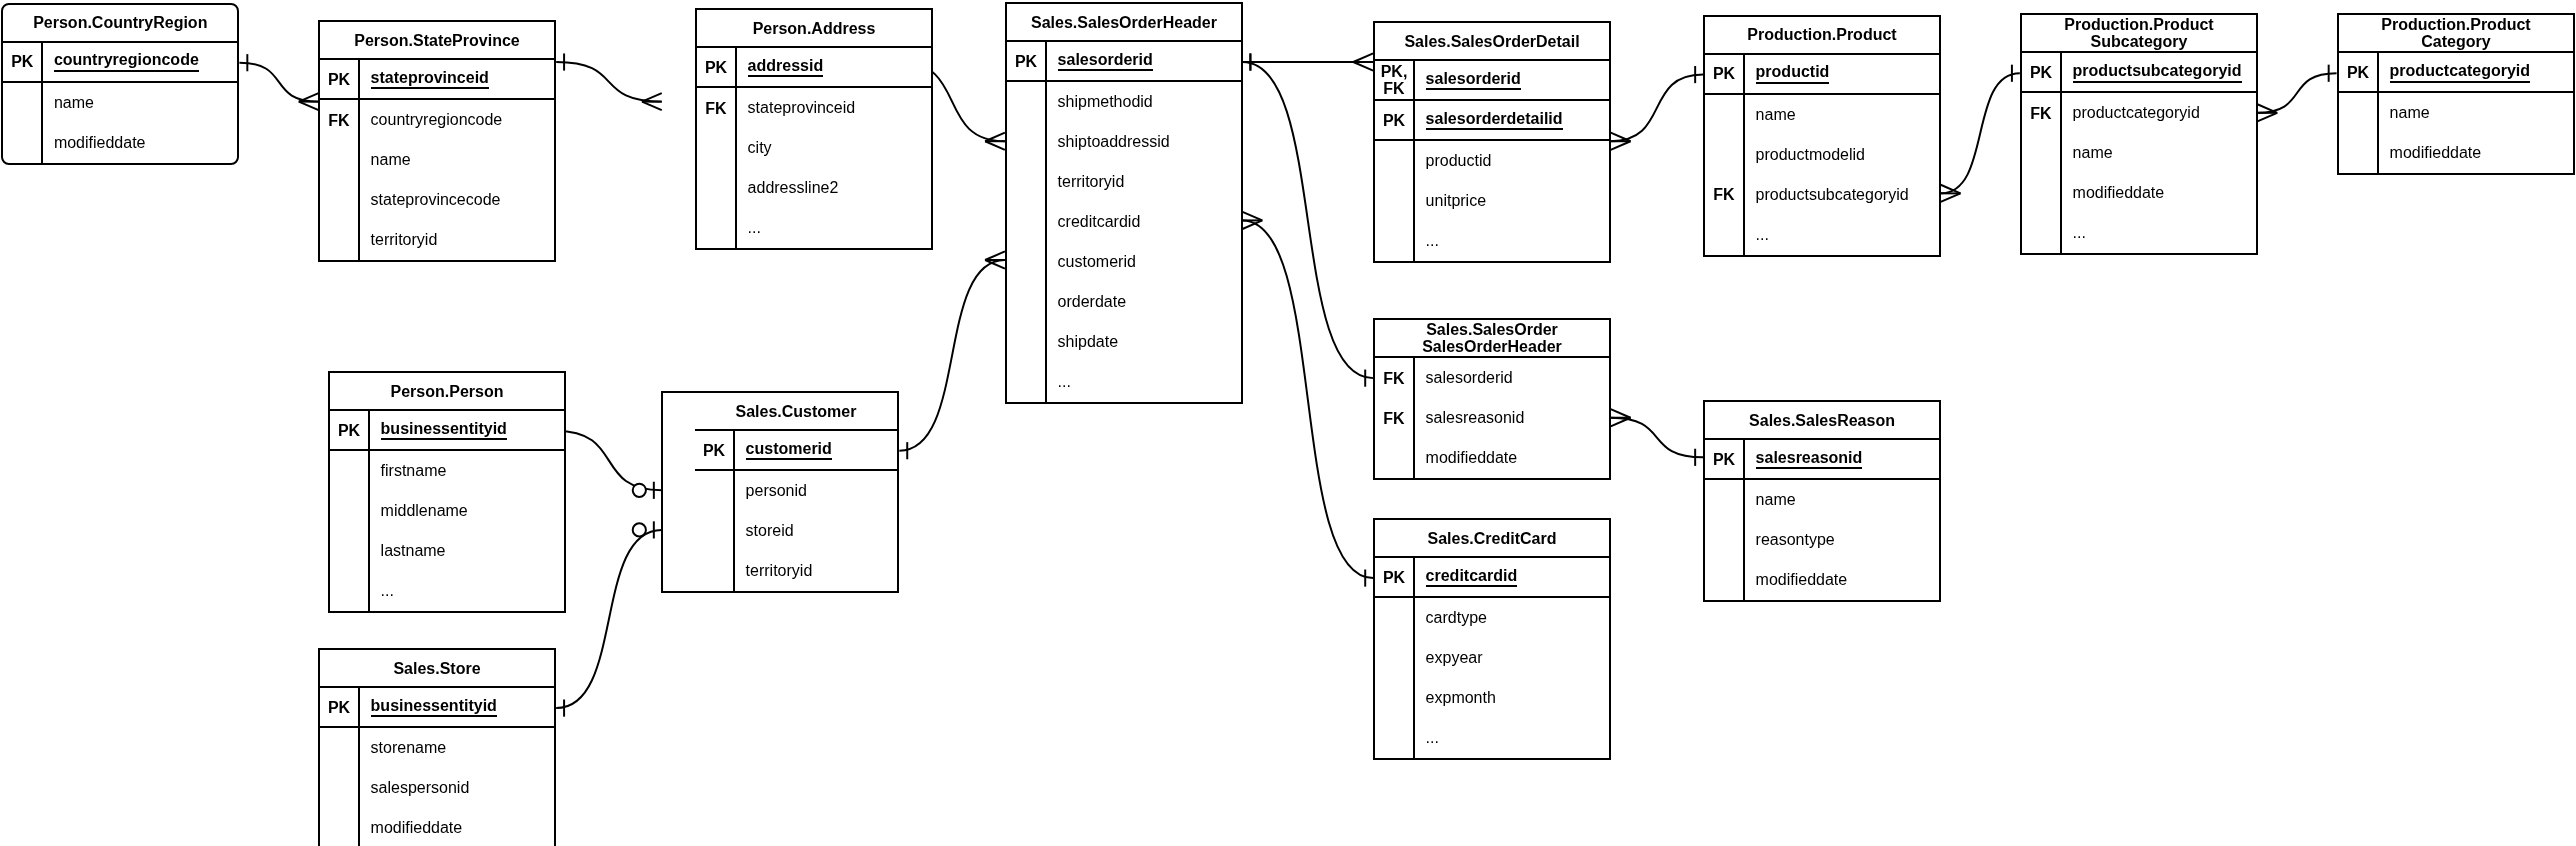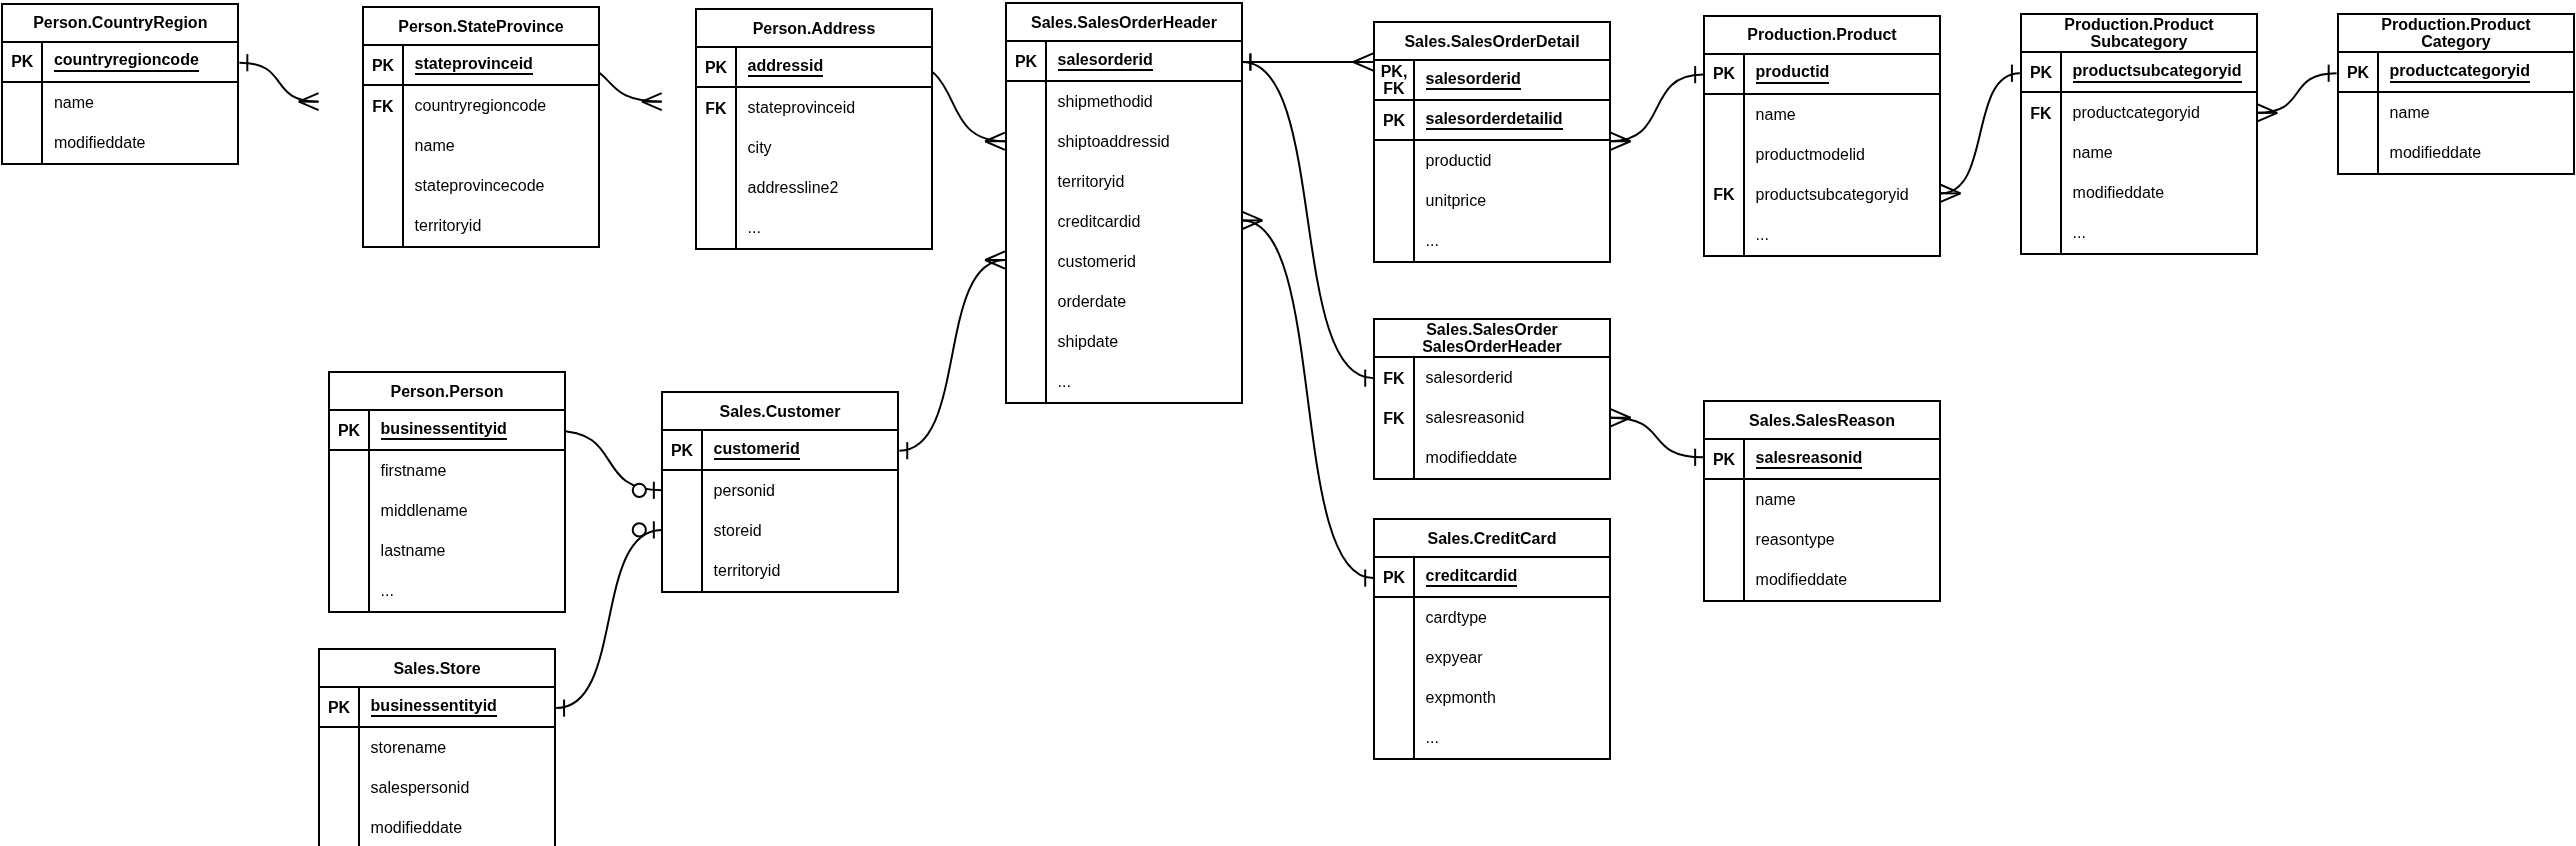--- a/index.html
+++ b/index.html
@@ -196,42 +196,42 @@
       </g>
       <path d="M 842 1073 C 946 1073, 898 803, 1002 803" fill="none" stroke="#000000" stroke-width="3"></path>
       <g>
         <line x1="854" y1="1060" x2="854" y2="1086" stroke="#000000" stroke-width="3"></line>
       </g>
       <g>
         <circle cx="968" cy="803" r="10" fill="#ffffff" stroke="#000000" stroke-width="3"></circle>
         <line x1="990" y1="790" x2="990" y2="816" stroke="#000000" stroke-width="3"></line>
       </g>
     </svg>
-<div class="entity-table" style="left: 1.3px; top: 2.6px;">
+<div class="entity-table" style="left: 1.3px; top: 2.6px; border-radius: 8px;">
       <div class="t-title">Person.CountryRegion</div>
       <div class="t-row pk sep">
         <div class="t-key">PK</div>
         <div class="t-field">
           <span class="fname">countryregioncode</span>
         </div>
       </div>
       <div class="t-row">
         <div class="t-key"></div>
         <div class="t-field">
           <span class="fname">name</span>
         </div>
       </div>
       <div class="t-row">
         <div class="t-key"></div>
         <div class="t-field">
           <span class="fname">modifieddate</span>
         </div>
       </div>
     </div>
-    <div class="entity-table" style="left: 318px; top: 6px; margin-left: 44px;">
+    <div class="entity-table" style="left: 318px; top: 20px;">
       <div class="t-title">Person.StateProvince</div>
       <div class="t-row pk sep">
         <div class="t-key">PK</div>
         <div class="t-field">
           <span class="fname">stateprovinceid</span>
         </div>
       </div>
       <div class="t-row">
         <div class="t-key">FK</div>
         <div class="t-field">
@@ -578,21 +578,21 @@
           <span class="fname">lastname</span>
         </div>
       </div>
       <div class="t-row">
         <div class="t-key"></div>
         <div class="t-field">
           <span class="fname">...</span>
         </div>
       </div>
     </div>
-    <div class="entity-table" style="left: 661px; top: 391px;">
+    <div class="entity-table" style="left: 661px; top: 391px; padding-left: 32px;">
       <div class="t-title">Sales.Customer</div>
       <div class="t-row pk sep">
         <div class="t-key">PK</div>
         <div class="t-field">
           <span class="fname">customerid</span>
         </div>
       </div>
       <div class="t-row">
         <div class="t-key"></div>
         <div class="t-field">

